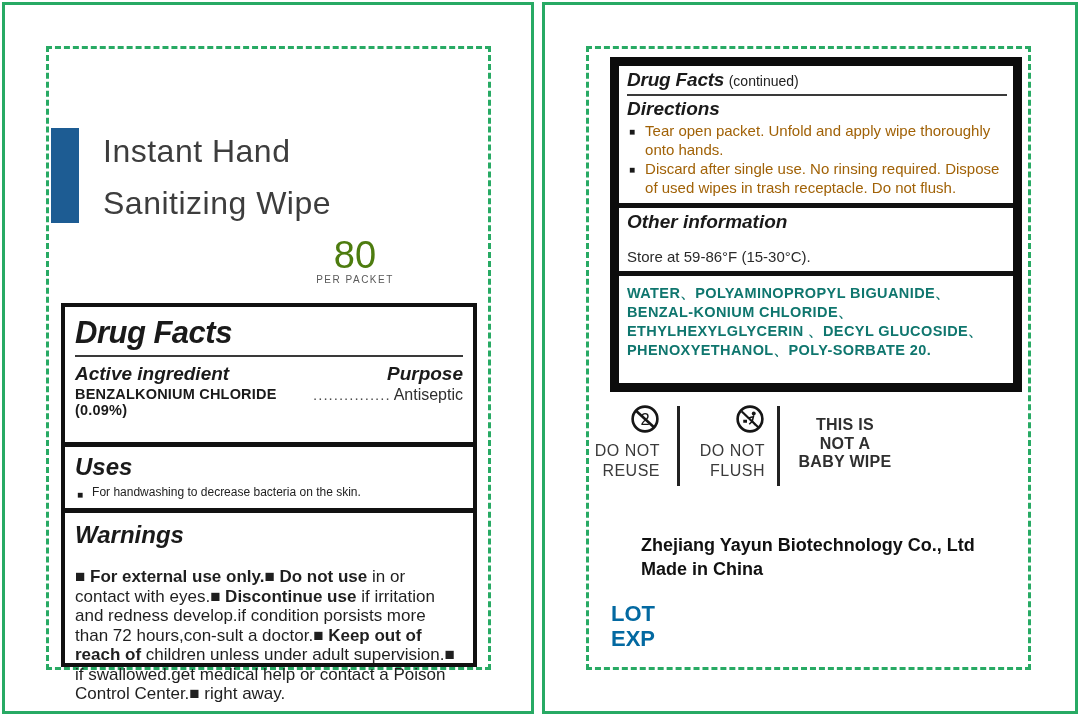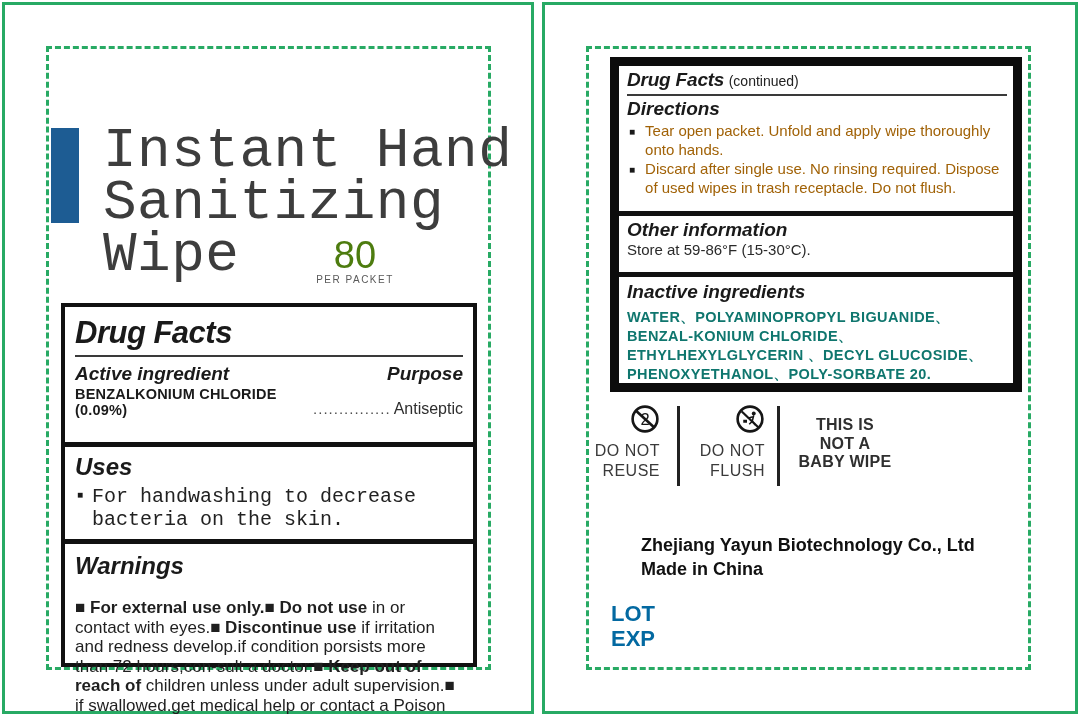--- a/index.html
+++ b/index.html
@@ -6,57 +6,57 @@
   .page{position:relative;width:1080px;height:716px;background:#ffffff;overflow:hidden;
         font-family:"Liberation Sans", sans-serif;color:#1a1a1a;}
   .panel{position:absolute;top:2px;height:712px;border:3px solid #28aa64;box-sizing:border-box;background:#fff;}
   .panel-front{left:2px;width:532px;}
   .panel-back{left:542px;width:536px;}
   .cutguide{position:absolute;left:41px;top:41px;width:445px;height:624px;
             border:3px dashed #28aa64;box-sizing:border-box;pointer-events:none;}
 
   
   .brandbar{position:absolute;left:46px;top:123px;width:28px;height:95px;}
-  .ttl{position:absolute;left:98px;top:120px;font-size:56px;line-height:52px;color:#3d3d3d;letter-spacing:.5px;font-family:Liberation Mono, monospace;}
+  .ttl{position:absolute;left:98px;top:120px;font-size:32px;line-height:52px;color:#3d3d3d;letter-spacing:.5px;}
   .count{position:absolute;left:300px;top:229px;width:100px;text-align:center;font-size:38px;color:#4d7c0f;}
   .count-cap{position:absolute;left:300px;top:269px;width:100px;text-align:center;font-size:10px;
              letter-spacing:1.5px;color:#595959;}
 
   .dfbox{position:absolute;left:56px;top:298px;width:416px;height:364px;border:4px solid #111;
          box-sizing:border-box;background:#fff;}
   .dfsec{border-bottom:5px solid #111;padding:4px 10px 8px 10px;}
   .dfsec:last-child{border-bottom:none;}
   .df-title{font-size:31px;font-style:italic;font-weight:bold;letter-spacing:-.5px;margin:2px 0 4px 0;}
   .df-rule{border-bottom:2px solid #3a3a3a;margin:0 0 6px 0;}
   .ai-row1{display:flex;justify-content:space-between;align-items:baseline;
            font-size:19px;font-style:italic;font-weight:bold;}
-  .ai-row2{display:flex;justify-content:space-between;align-items:flex-end;margin-top:1px;padding-bottom:16px;}
+  .ai-row2{display:flex;justify-content:space-between;align-items:flex-start;margin-top:1px;padding-bottom:16px;}
   .ai-name{font-size:14.5px;font-weight:bold;letter-spacing:.2px;}
   .leader{font-size:15px;color:#4d4d4d;letter-spacing:1px;margin-right:3px;}
   .purpose-val{font-size:16px;color:#2e2e2e;}
   .sec-h{font-size:24px;font-style:italic;font-weight:bold;margin:2px 0 4px 0;}
   .bullet{display:flex;align-items:flex-start;}
   .bullet .mark{font-size:10px;margin:4px 9px 0 2px;}
-  .uses-text{font-size:20px;color:#222;font-family:Liberation Mono, monospace;}
+  .uses-text{font-size:12px;color:#222;}
   .warn-h{margin:4px 0 18px 0;}
   .warn-p{font-size:17px;line-height:19.5px;color:#1f1f1f;}
   .warn-p .b{font-weight:bold;}
 
   
   .dfbox2{position:absolute;left:65px;top:52px;width:412px;height:335px;border:9px solid #0c0c0c;
           box-sizing:border-box;background:#fff;}
-  .rsec{border-bottom:5px solid #111;padding:3px 6px 14px 8px;}
+  .rsec{border-bottom:5px solid #111;padding:3px 6px 6px 8px;}
   .rsec:last-child{border-bottom:none;}
   .df2-title{font-size:19px;font-style:italic;font-weight:bold;letter-spacing:-.2px;}
   .df2-cont{font-size:14px;font-style:normal;font-weight:normal;color:#222;}
   .rule2{border-bottom:2px solid #3a3a3a;margin:3px 0 2px 0;}
   .dir-text{font-size:15px;line-height:18.5px;color:#a16207;}
   .dir-bullet{margin-top:1px;}
   .dir-bullet .mark{margin:4px 10px 0 2px;}
-  .oi-text{font-size:15px;color:#2a2a2a;margin-top:0;}
+  .oi-text{font-size:15px;color:#2a2a2a;margin-top:15px;}
   .ing-text{font-size:14.5px;font-weight:bold;line-height:19px;letter-spacing:.4px;margin-top:5px;color:#0f766e;}
 
   .picto{position:absolute;text-align:right;color:#3a3a3a;}
   .picto .lbl{font-size:16px;line-height:20px;letter-spacing:.5px;margin-top:3px;}
   .vdiv{position:absolute;width:3px;background:#222;}
   .notice{position:absolute;left:238px;top:411px;width:124px;text-align:center;
           font-size:16px;line-height:18.5px;font-weight:bold;color:#2f2f2f;letter-spacing:.3px;}
   .mfr{position:absolute;left:58px;top:528px;font-size:18px;font-weight:bold;line-height:24px;color:#111;margin-left:38px;}
   .lotexp{position:absolute;left:66px;top:596px;font-size:22px;font-weight:bold;line-height:25px;color:#0369a1;}
 </style>
@@ -129,21 +129,20 @@
           <span class="dir-text">Discard after single use. No rinsing required. Dispose of used wipes in trash receptacle. Do not flush.</span>
         </div>
       </div>
 
       <div class="rsec">
         <div class="sec-h" style="font-size:19px;margin:0;">Other information</div>
         <div class="oi-text">Store at 59-86°F (15-30°C).</div>
       </div>
 
       <div class="rsec">
-        <div class="sec-h" style="font-size:19px;margin:1px 0 0 0;">Inactive ingredients</div>
         <div class="ing-text">WATER、POLYAMINOPROPYL BIGUANIDE、BENZAL-KONIUM CHLORIDE、ETHYLHEXYLGLYCERIN 、DECYL GLUCOSIDE、PHENOXYETHANOL、POLY-SORBATE 20.</div>
       </div>
     </div>
 
     <div class="picto" style="left:43px;top:399px;width:72px;">
       <svg width="30" height="30" viewBox="0 0 40 40">
         <circle cx="20" cy="20" r="16.5" fill="none" stroke="#161616" stroke-width="3.5"></circle>
         <text x="20" y="28" text-anchor="middle" font-size="22" font-family="Liberation Sans, sans-serif" fill="#161616">2</text>
         <line x1="8" y1="9" x2="32" y2="31" stroke="#161616" stroke-width="3.5"></line>
       </svg>

